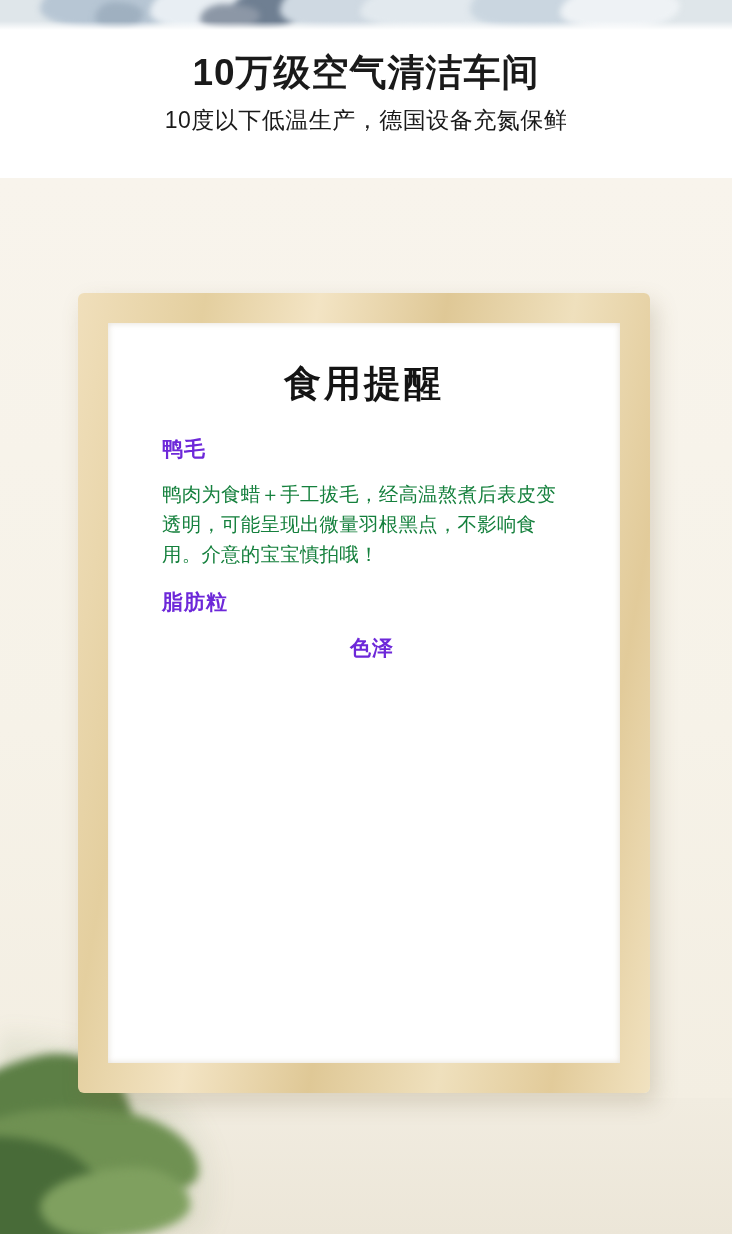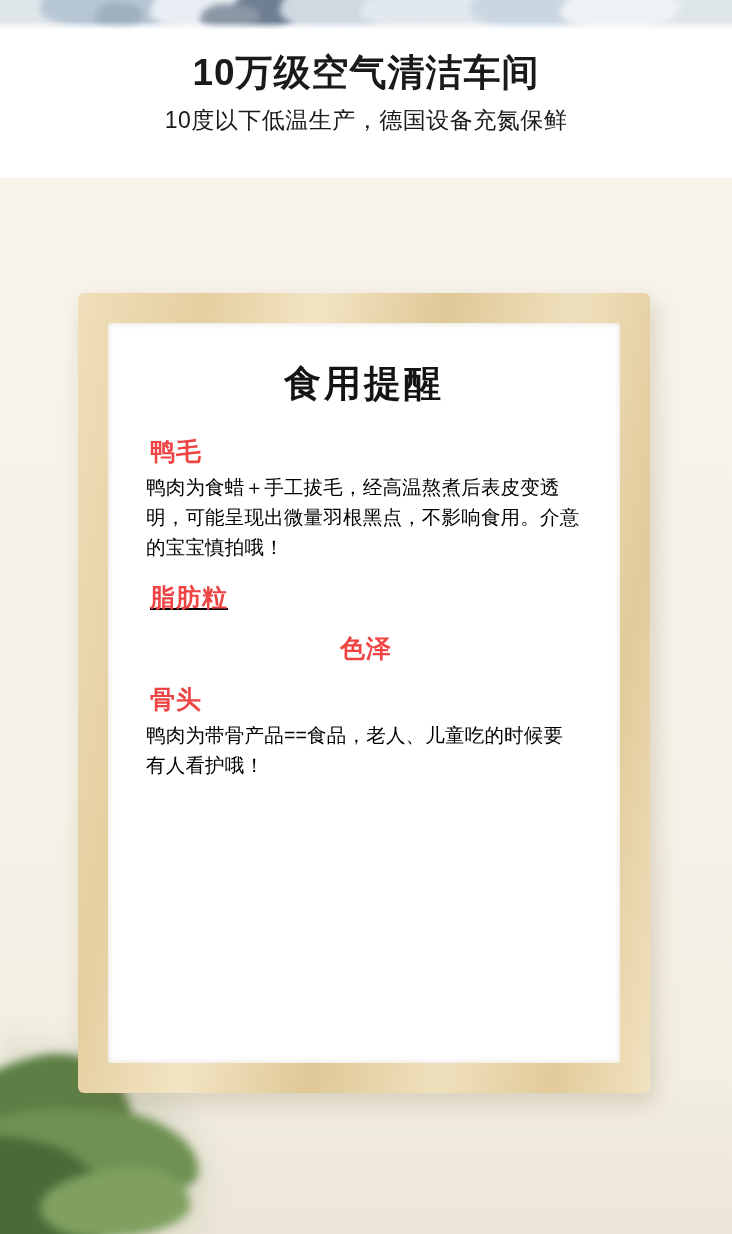--- a/index.html
+++ b/index.html
@@ -151,37 +151,37 @@
     margin: 0 0 26px 0;
     text-align: center;
     font-size: 37px;
     font-weight: bold;
     color: #141414;
     letter-spacing: 3px;
   }
 
   .section { margin-bottom: 14px; }
   .section-heading {
-    margin: 0 0 4px 4px;
-    font-size: 25px;
+    margin: 0 0 4px 16px;
+    font-size: 21px;
     font-weight: bold;
-    color: #ef4444;
+    color: #6d28d9;
     letter-spacing: 1px;
   }
   .section-body {
-    margin: 0;
+    margin: 16px;
     font-size: 19.5px;
     line-height: 1.55;
-    color: #000000;
+    color: #15803d;
     letter-spacing: 0.2px;
   }
 
   
   .section.s1 { margin-top: 2px; margin-bottom: 18px; }
-  .section.s2 { margin-bottom: 18px; text-decoration: underline; }
+  .section.s2 { margin-bottom: 18px; }
   .section.s3 { margin-bottom: 18px; text-align: center; }
   .section.s4 { margin-bottom: 0; }
 </style>
 </head>
 <body>
 
 <div id="page">
 
   <div class="top-photo-strip">
     <div class="tp-blob tp-b1"></div>
@@ -222,22 +222,18 @@
         </div>
 
         <div class="section s2">
           <div class="section-heading">脂肪粒</div>
         </div>
 
         <div class="section s3">
           <div class="section-heading">色泽</div>
         </div>
 
-        <div class="section s4">
-          <div class="section-heading">骨头</div>
-          <p class="section-body">鸭肉为带骨产品==食品，老人、儿童吃的时候要有人看护哦！</p>
-        </div>
 
       </div>
     </div>
   </div>
 
 </div>
 
 </body></html>

